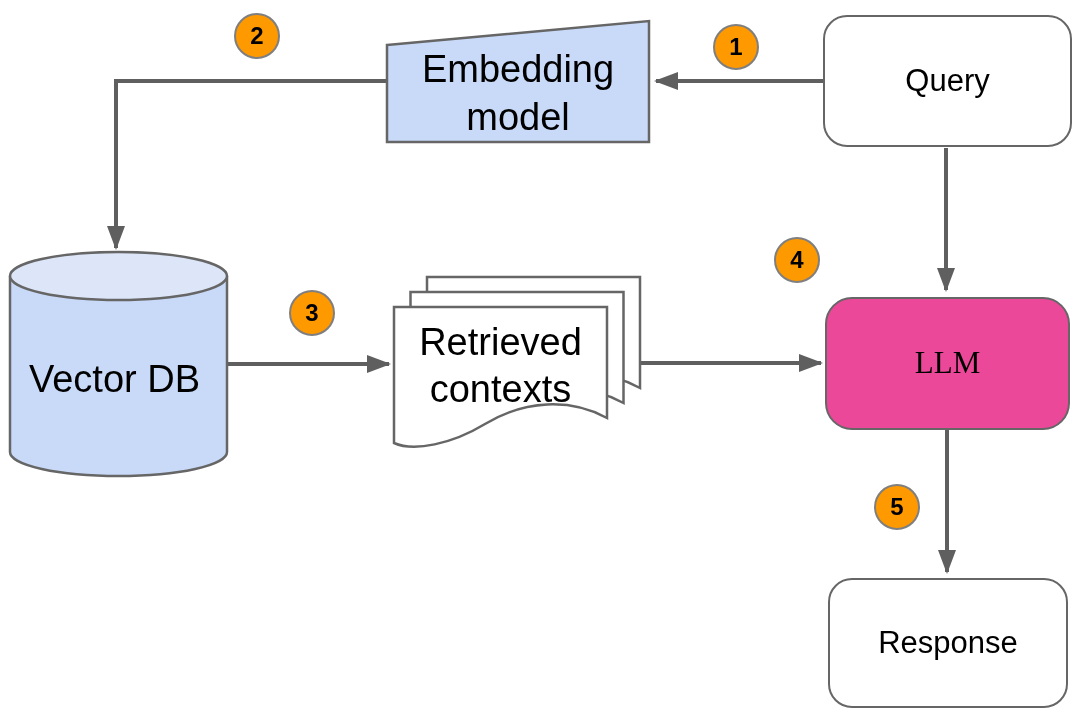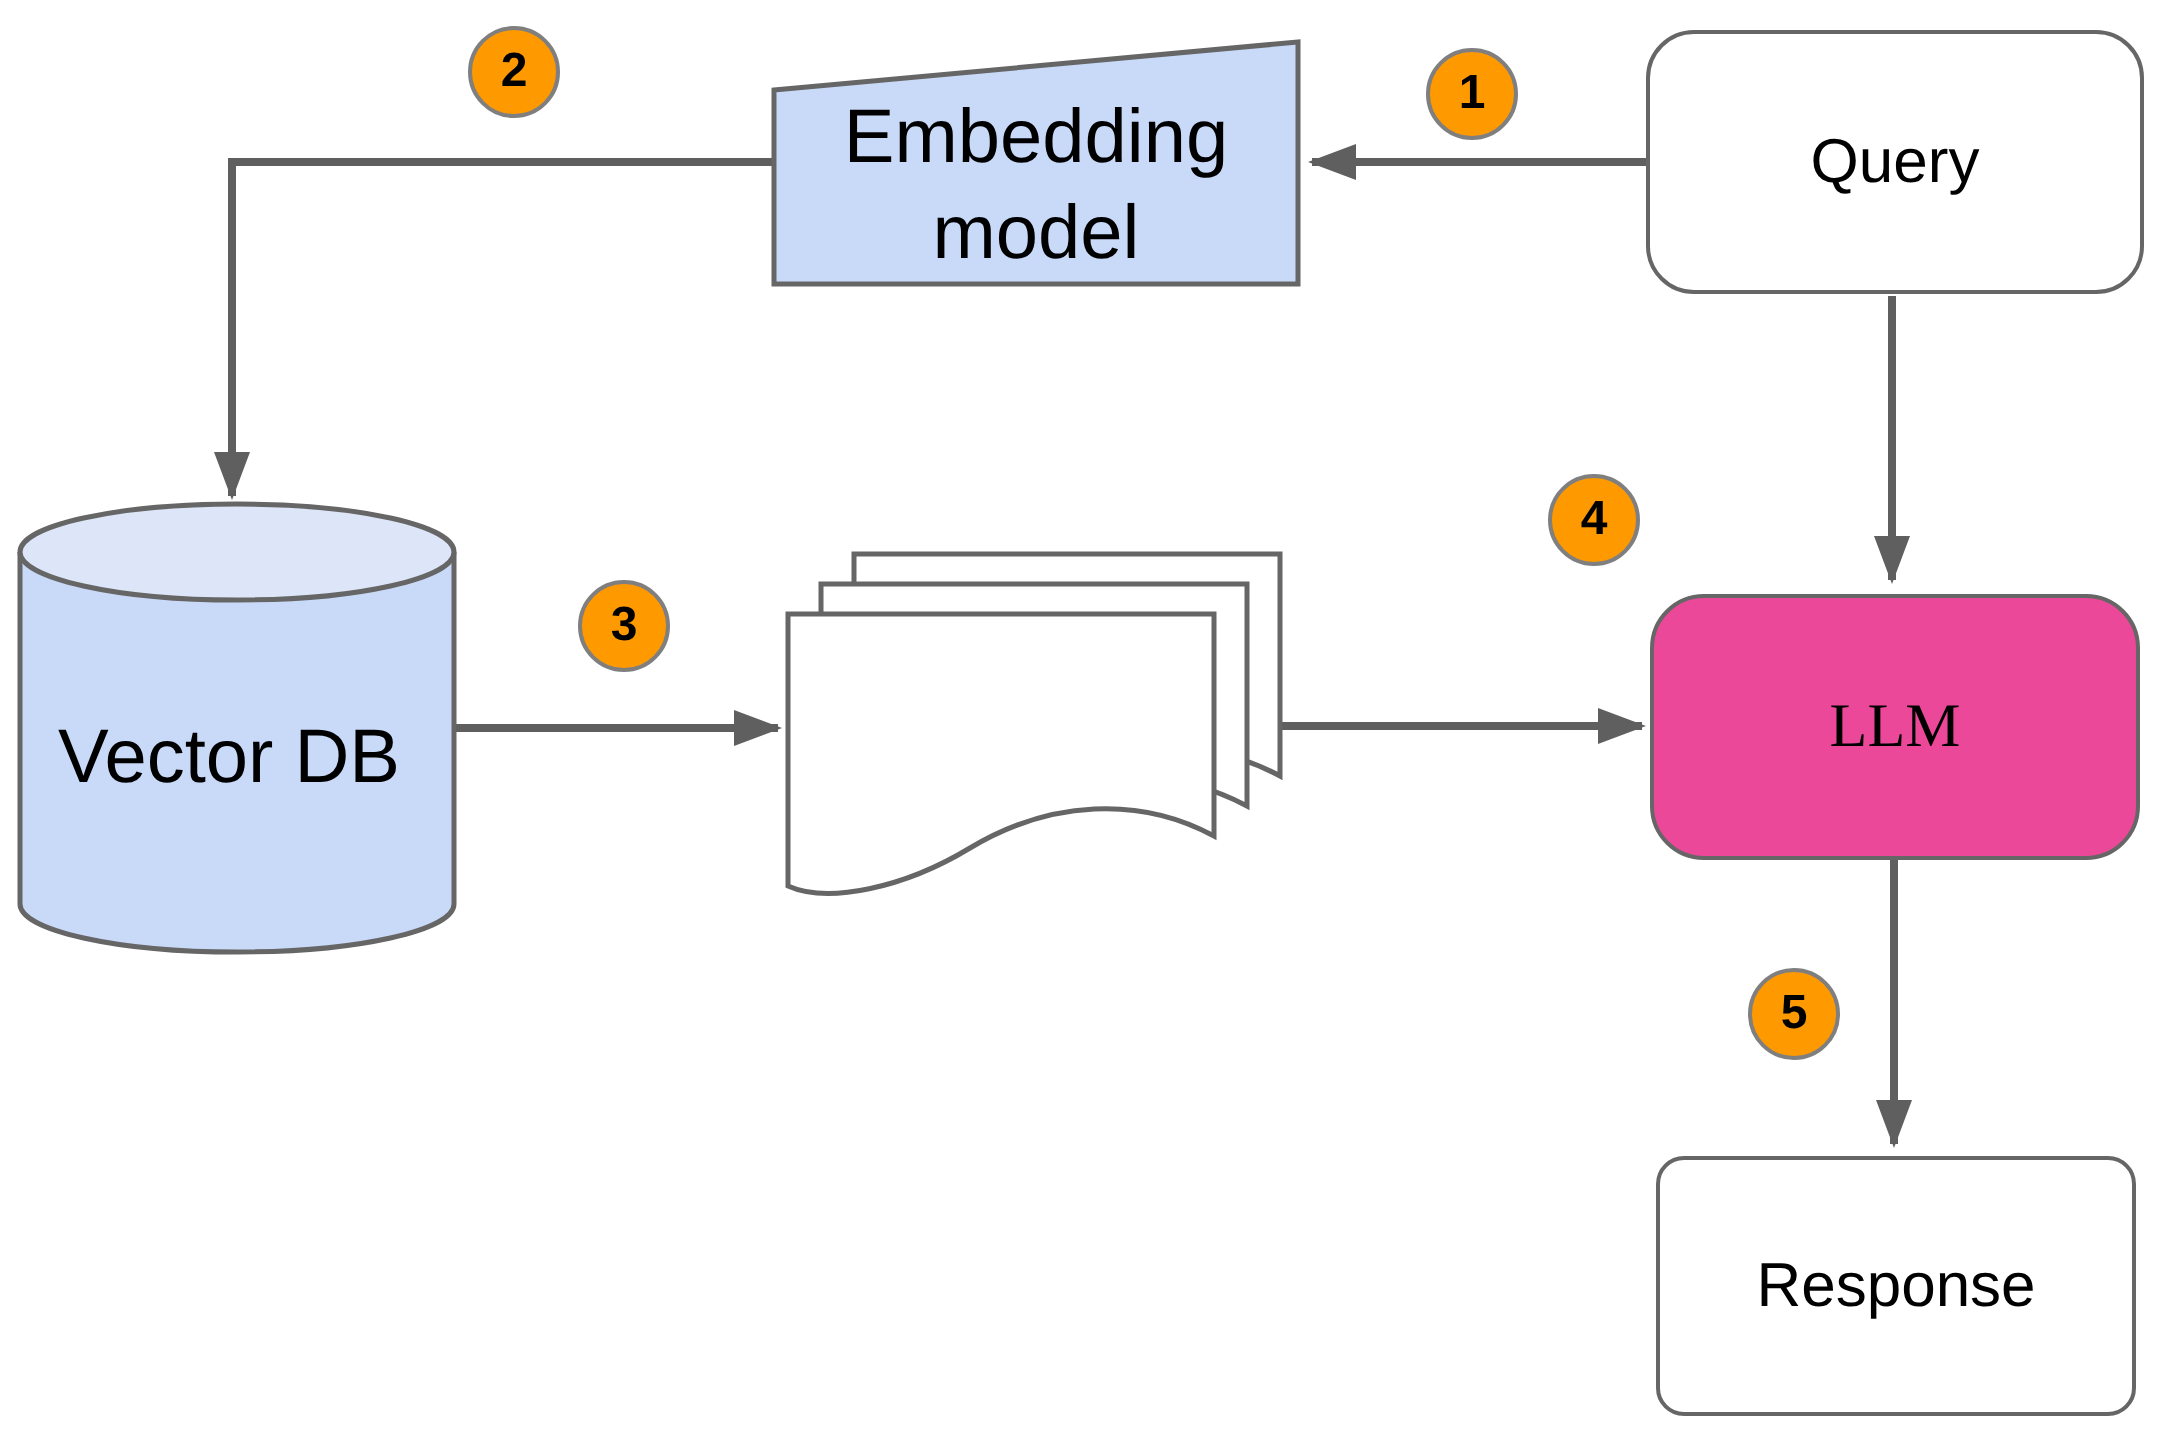--- a/index.html
+++ b/index.html
@@ -68,32 +68,35 @@
   </svg>
 
   <div class="node rounded" style="left:823px;top:15px;width:249px;height:132px;">
     <span>Query</span>
   </div>
 
   <div class="node rounded blue" style="left:825px;top:297px;width:245px;height:133px;border-radius:27px;">
     <span>LLM</span>
   </div>
 
-  <div class="node rounded" style="left:828px;top:578px;width:240px;height:130px;border-radius:14px;">
+  <div class="node rounded" style="left:828px;top:578px;width:240px;height:130px;">
     <span>Response</span>
   </div>
 
   <div class="shape-label" style="left:387px;top:45px;width:262px;height:97px;">
     <span style="width:200px;">Embedding model</span>
   </div>
 
   <div class="shape-label" style="left:6px;top:300px;width:217px;height:160px;">
     <span>Vector DB</span>
   </div>
 
+  <div class="shape-label" style="left:394px;top:307px;width:213px;height:118px;">
+    <span style="width:180px;">Retrieved contexts</span>
+  </div>
 
   <div class="badge" style="left:713px;top:24px;">
     <span>1</span>
   </div>
   <div class="badge" style="left:234px;top:13px;">
     <span>2</span>
   </div>
   <div class="badge" style="left:289px;top:290px;">
     <span>3</span>
   </div>

